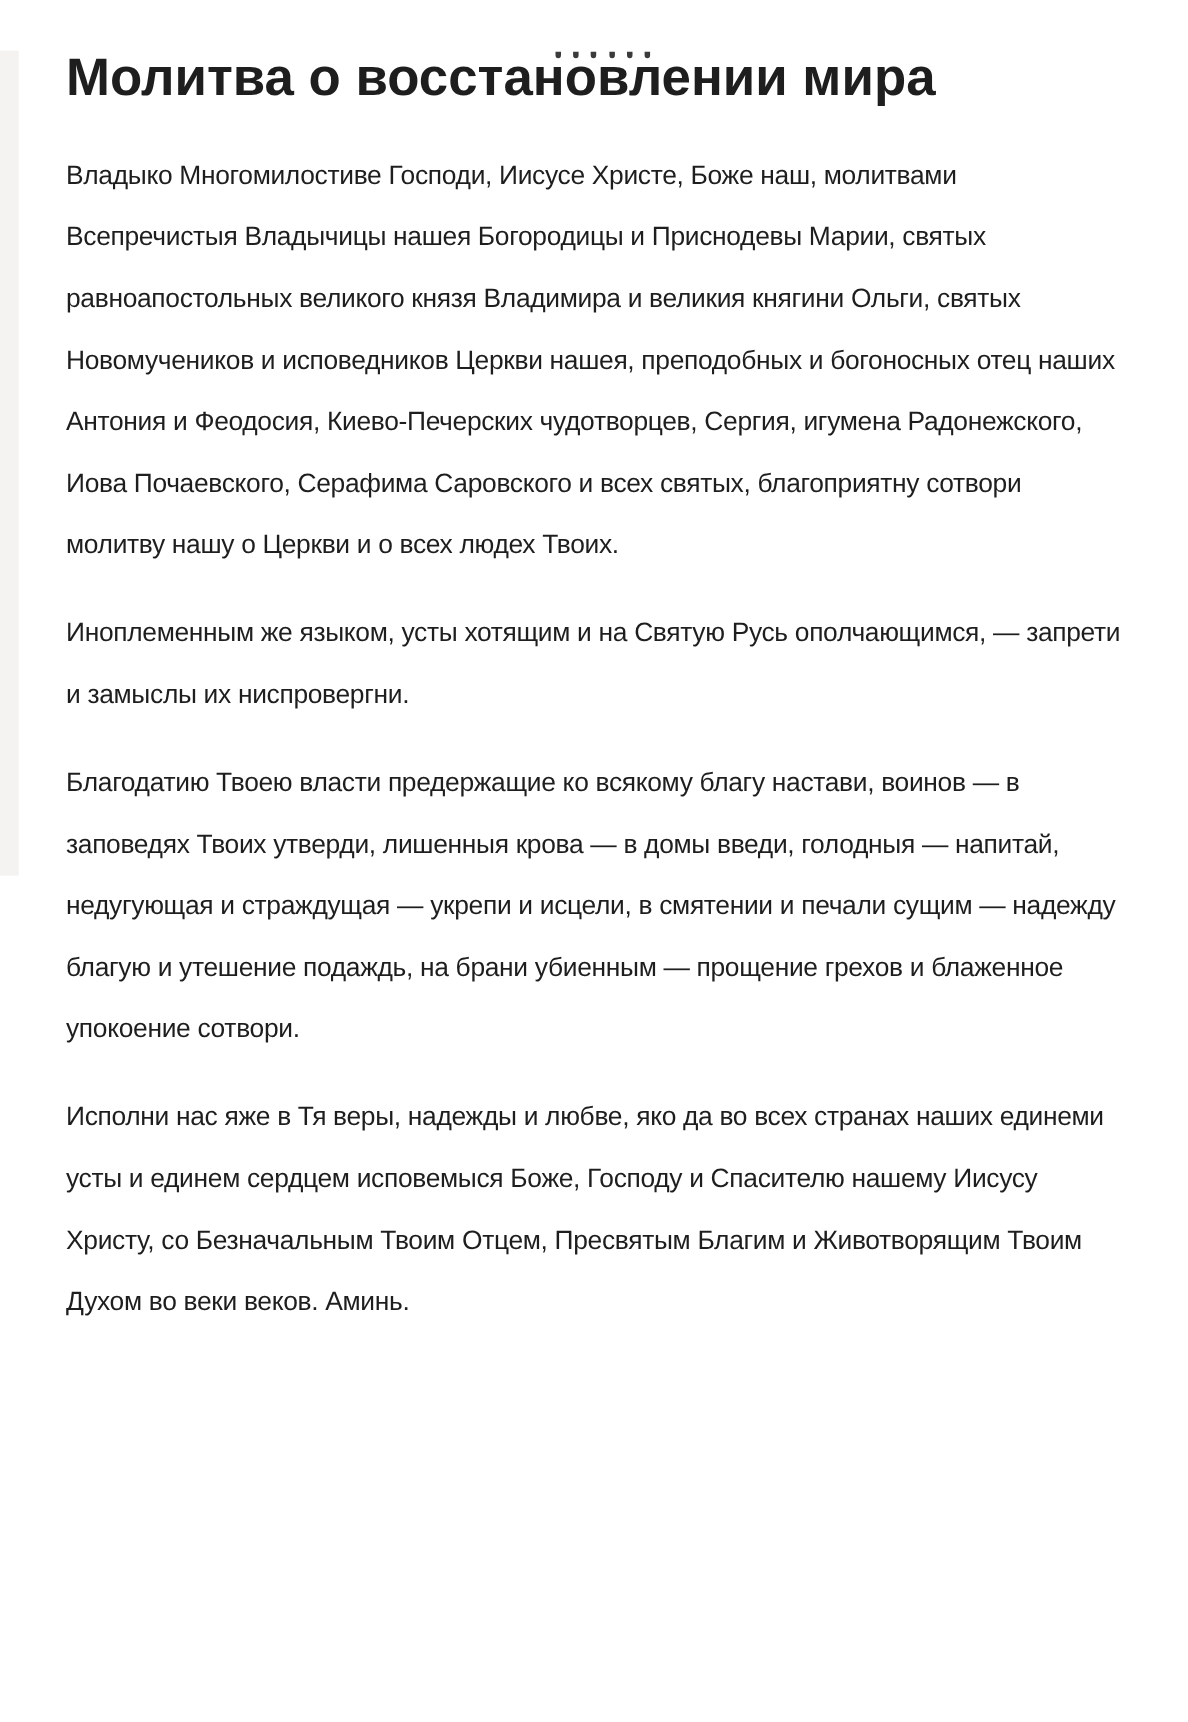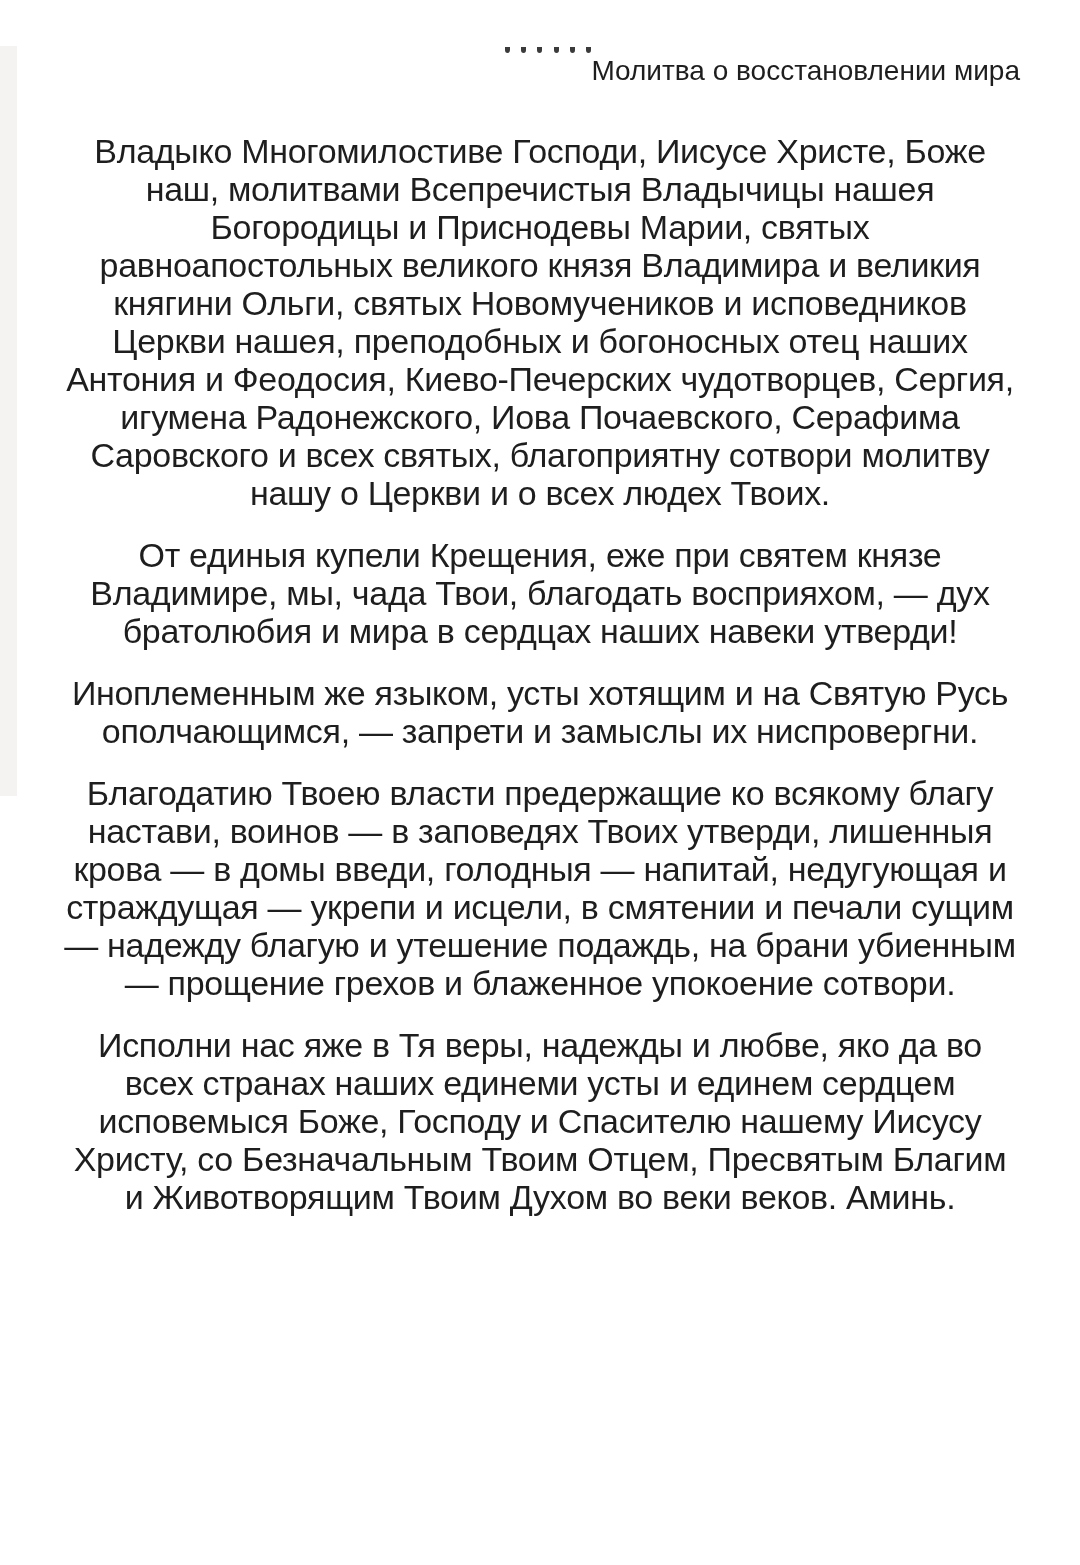--- a/index.html
+++ b/index.html
@@ -40,52 +40,51 @@
     align-items: flex-start;
   }
   .dot {
     width: 5px;
     height: 6px;
     border-radius: 0 0 50% 50%;
     background: var(--divider-dot, #3b3b3b);
   }
   .title {
     margin: 46px 60px 36px 60px;
-    font-size: 28px;
+    font-size: 48px;
     line-height: 50px;
-    font-weight: 400;
-    text-align: right;
+    font-weight: 700;
+    text-align: left;
     color: var(--text, #1e1e1e);
   }
   .content {
     padding: 0 60px;
   }
   .para {
-    font-size: 34px;
-    line-height: 38px;
+    font-size: 24px;
+    line-height: 56px;
     letter-spacing: -0.3px;
     margin: 0 0 24px 0;
     color: var(--text, #1e1e1e);
-    text-align: center;
+    text-align: left;
   }
 </style>
 </head>
 <body>
 
 <div class="screen">
   <div class="edge-strip"></div>
   <div class="divider">
       <span class="dot"></span>
       <span class="dot"></span>
       <span class="dot"></span>
       <span class="dot"></span>
       <span class="dot"></span>
       <span class="dot"></span>
     </div>
   <h1 class="title">Молитва о восстановлении мира</h1>
   <div class="content">
       <p class="para">Владыко Многомилостиве Господи, Иисусе Христе, Боже наш, молитвами Всепречистыя Владычицы нашея Богородицы и Приснодевы Марии, святых равноапостольных великого князя Владимира и великия княгини Ольги, святых Новомучеников и исповедников Церкви нашея, преподобных и богоносных отец наших Антония и Феодосия, Киево-Печерских чудотворцев, Сергия, игумена Радонежского, Иова Почаевского, Серафима Саровского и всех святых, благоприятну сотвори молитву нашу о Церкви и о всех людех Твоих.</p>
-      <p class="para">От единыя купели Крещения, еже при святем князе Владимире, мы, чада Твои, благодать восприяхом, — дух братолюбия и мира в сердцах наших навеки утверди!</p>
       <p class="para">Иноплеменным же языком, усты хотящим и на Святую Русь ополчающимся, — запрети и замыслы их ниспровергни.</p>
       <p class="para">Благодатию Твоею власти предержащие ко всякому благу настави, воинов — в заповедях Твоих утверди, лишенныя крова — в домы введи, голодныя — напитай, недугующая и страждущая — укрепи и исцели, в смятении и печали сущим — надежду благую и утешение подаждь, на брани убиенным — прощение грехов и блаженное упокоение сотвори.</p>
       <p class="para">Исполни нас яже в Тя веры, надежды и любве, яко да во всех странах наших единеми усты и единем сердцем исповемыся Боже, Господу и Спасителю нашему Иисусу Христу, со Безначальным Твоим Отцем, Пресвятым Благим и Животворящим Твоим Духом во веки веков. Аминь.</p>
     </div>
 </div>
 
 </body></html>

